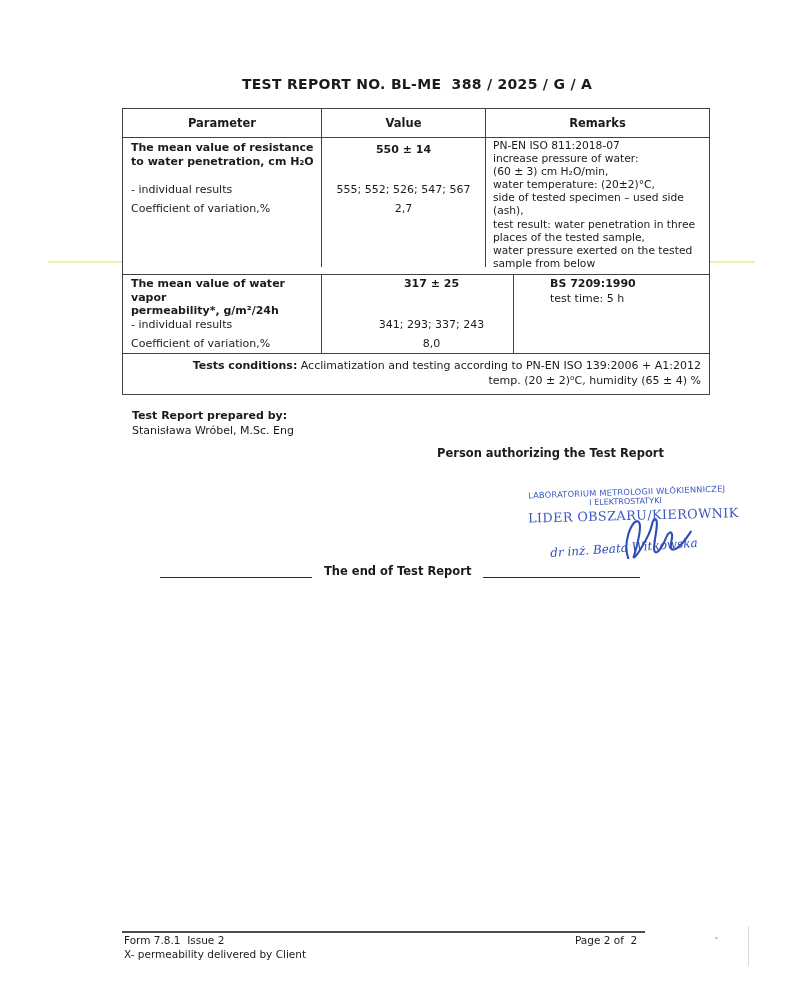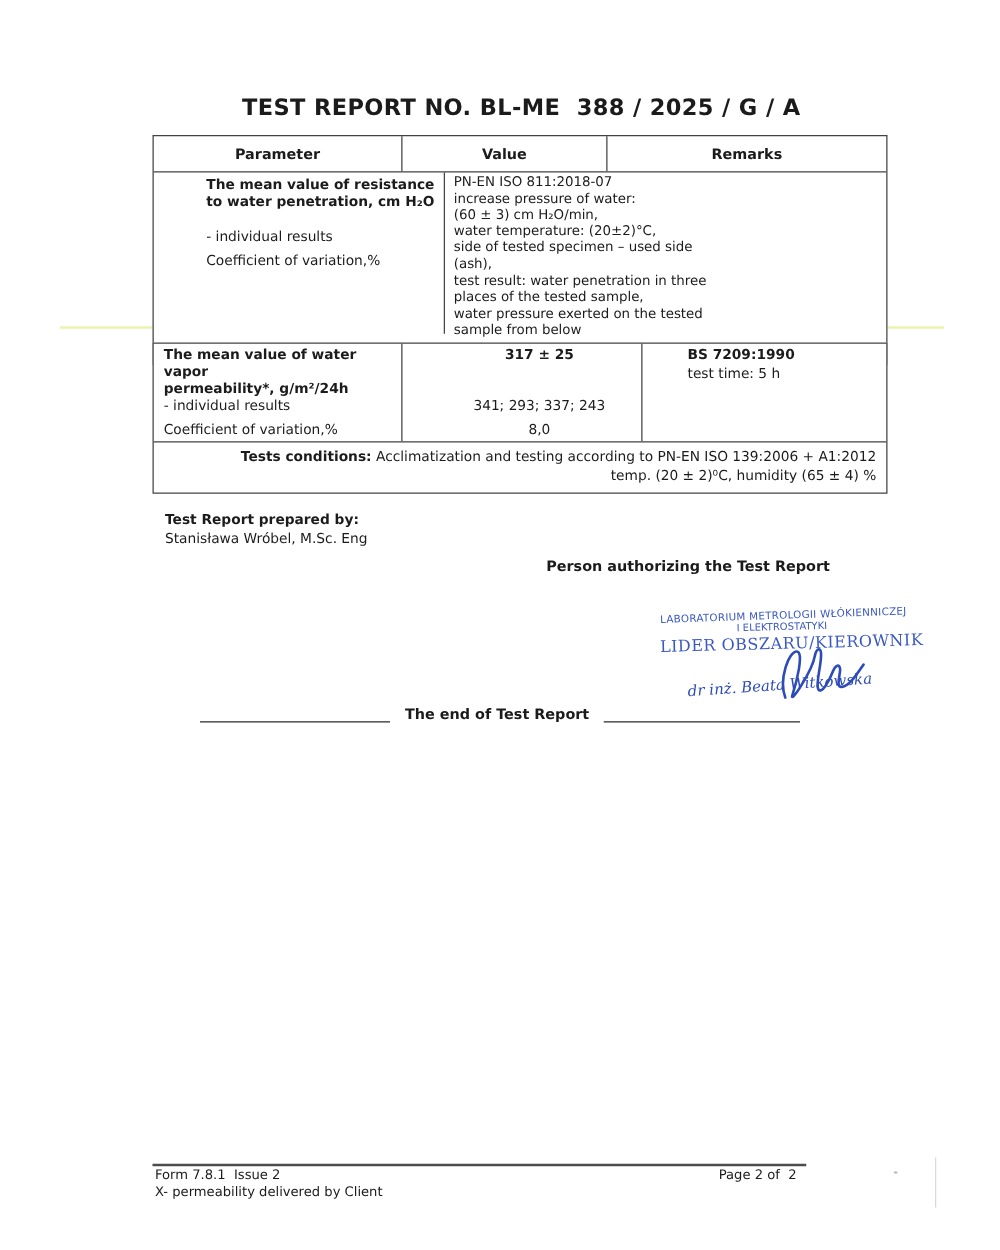--- a/index.html
+++ b/index.html
@@ -5,31 +5,31 @@
   html,body{margin:0;padding:0;background:#ffffff;}
   .page{
     position:relative;width:800px;height:1000px;background:#ffffff;
     font-family:"DejaVu Sans","Liberation Sans",sans-serif;color:#1b1b1b;
     overflow:hidden;
   }
   .b{font-weight:bold;}
 
   .title{
     position:absolute;left:122px;top:76px;width:590px;text-align:center;
-    font-size:18px;font-weight:bold;letter-spacing:.3px;white-space:pre;
+    font-size:14px;font-weight:bold;letter-spacing:.3px;white-space:pre;
   }
 
   
   .tbox{position:absolute;left:122px;width:588px;border:1.5px solid #434343;box-sizing:border-box;background:#fff;}
   .box1{top:108px;height:184px;}
   .box2{top:274px;height:121px;}
   .hdr{display:flex;height:28px;border-bottom:1.5px solid #434343;}
   .hdr .cell{display:flex;align-items:center;justify-content:center;font-size:11.5px;font-weight:bold;}
   .roww{display:flex;position:relative;}
-  .box1 .roww{height:129px;margin-left:34px;}
+  .box1 .roww{height:129px;}
   .box2 .roww{height:78px;border-bottom:1.5px solid #434343;gap:28px;}
   .cell{position:relative;box-sizing:border-box;}
   .c1{width:199px;border-right:1.5px solid #434343;}
   .c2{width:164px;border-right:1.5px solid #434343;}
   .c3{flex:1;}
   .pos{position:absolute;font-size:11px;line-height:13.5px;}
   .param{left:8px;right:4px;white-space:pre-line;font-weight:bold;}
   .ctr{left:0;right:0;text-align:center;}
   .rmk{left:7px;right:3px;font-size:10.7px;line-height:13.1px;white-space:pre-line;}
 
@@ -81,20 +81,25 @@
       <div class="cell c1">Parameter</div>
       <div class="cell c2">Value</div>
       <div class="cell c3">Remarks</div>
     </div>
     <div class="roww">
       <div class="cell c1">
         <div class="pos param" style="top:3px;">The mean value of resistance
 to water penetration, cm H₂O</div>
         <div class="pos" style="left:8px;top:45px;">- individual results</div>
         <div class="pos" style="left:8px;top:64px;">Coefficient of variation,%</div>
+      </div>
+      <div class="cell c2">
+        <div class="pos ctr b" style="top:5px;">550 ± 14</div>
+        <div class="pos ctr" style="top:45px;">555; 552; 526; 547; 567</div>
+        <div class="pos ctr" style="top:64px;">2,7</div>
       </div>
       <div class="cell c3">
         <div class="pos rmk" style="top:1px;">PN-EN ISO 811:2018-07
 increase pressure of water:
 (60 ± 3) cm H₂O/min,
 water temperature: (20±2)°C,
 side of tested specimen – used side
 (ash),
 test result: water penetration in three
 places of the tested sample,

